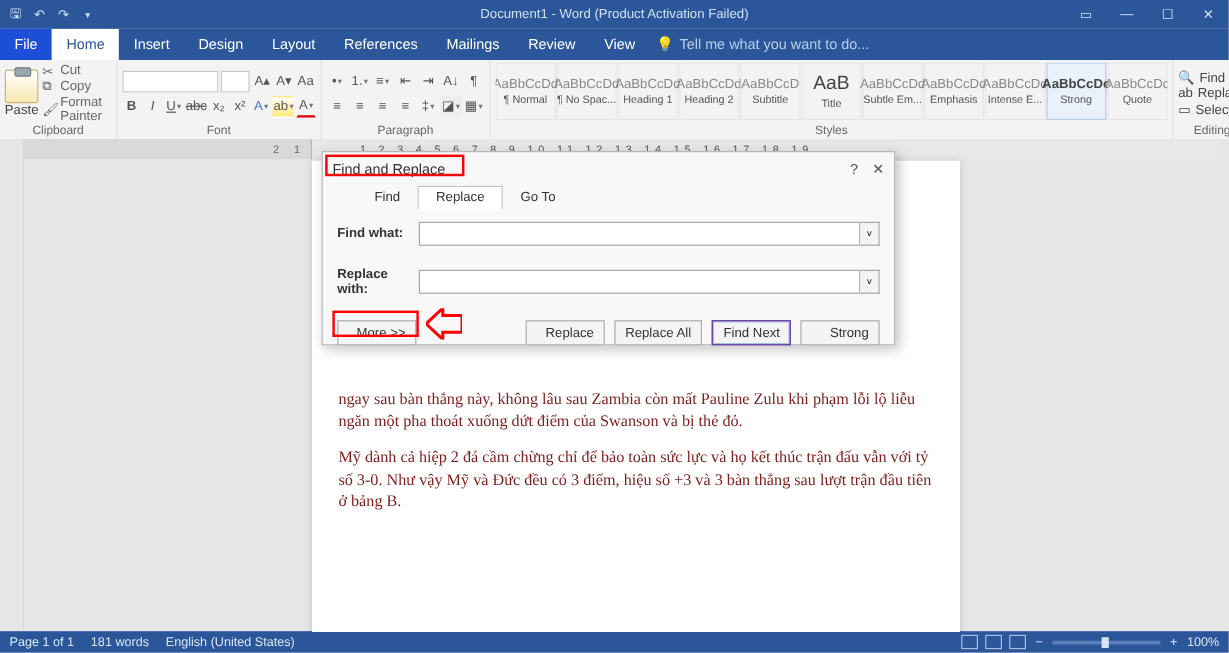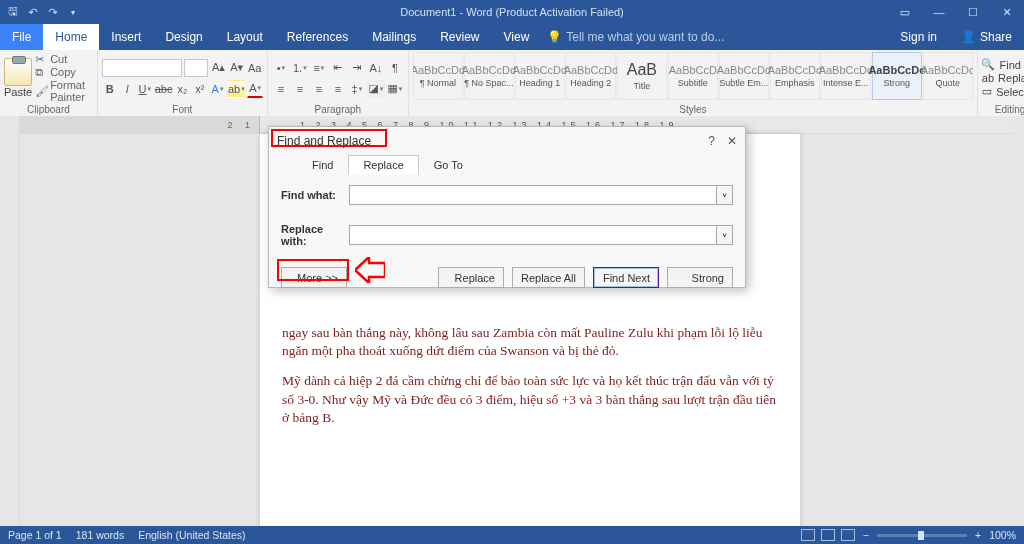--- a/index.html
+++ b/index.html
@@ -8,21 +8,21 @@
 .titlebar { background: #2b579a; height: 24px; display: flex; align-items: center; color: #cfe0f5; font-size: 11px; position: relative; }
 .qat { display: flex; align-items: center; gap: 6px; padding-left: 6px; }
 .qat-icon { width: 14px; height: 14px; display:flex; align-items:center; justify-content:center; color:#cfe0f5; }
 .title-text { position:absolute; left:50%; transform:translateX(-50%); }
 .win-controls { position:absolute; right:0; display:flex; }
 .win-btn { width: 34px; height:24px; display:flex; align-items:center; justify-content:center; color:#cfe0f5; }
 
 .menubar { background:#2b579a; height: 26px; display:flex; align-items:stretch; color:#fff; font-size:12px; }
 .menu-item { padding: 0 12px; display:flex; align-items:center; }
 .menu-item.active { background:#fff; color:#2b579a; }
-.menu-item.file { background:#3b82f6; }
+.menu-item.file { background:#1d4ed8; }
 .tell-me { color:#b9cde8; margin-left:6px; display:flex; align-items:center; gap:4px; }
 .menu-right { margin-left:auto; display:flex; align-items:center; }
 
 .ribbon { background:#f3f3f3; height: 68px; border-bottom:1px solid #d4d4d4; display:flex; }
 .group { border-right:1px solid #e1e1e1; display:flex; flex-direction:column; justify-content:space-between; padding: 2px 4px 1px 4px; }
 .group-label { text-align:center; color:#666; font-size:10px; padding-bottom:1px;}
 .group-body { display:flex; align-items:center; gap:3px; flex:1; }
 
 .clipboard { width:100px; }
 .paste { display:flex; flex-direction:column; align-items:center; width:36px; color:#444;}
@@ -117,27 +117,20 @@
   <div class="menu-item">Design</div>
   <div class="menu-item">Layout</div>
   <div class="menu-item">References</div>
   <div class="menu-item">Mailings</div>
   <div class="menu-item">Review</div>
   <div class="menu-item">View</div>
   <div class="tell-me">
     <span>💡</span>
     <span>Tell me what you want to do...</span>
   </div>
-  <div class="menu-right">
-    <div class="menu-item">Sign in</div>
-    <div class="menu-item">
-        <span style="margin-right:4px;">👤</span>
-        <span>Share</span>
-      </div>
-  </div>
 </div>
 
 <div class="ribbon">
   <div class="group clipboard">
     <div class="group-body">
       <div class="paste">
         <div class="paste-icon"></div>
         <span>Paste</span>
       </div>
       <div class="clip-list">
@@ -226,26 +219,26 @@
         </div>
         <div class="style-chip">
           <div class="samp">AaBbCcDd</div>
           <div class="nm">Heading 1</div>
         </div>
         <div class="style-chip">
           <div class="samp">AaBbCcDd</div>
           <div class="nm">Heading 2</div>
         </div>
         <div class="style-chip">
+          <div class="samp">AaBbCcD</div>
+          <div class="nm">Subtitle</div>
+        </div>
+        <div class="style-chip">
           <div class="samp" style="font-size: 16px; color: rgb(68, 68, 68);">AaB</div>
           <div class="nm">Title</div>
-        </div>
-        <div class="style-chip">
-          <div class="samp">AaBbCcD</div>
-          <div class="nm">Subtitle</div>
         </div>
         <div class="style-chip">
           <div class="samp">AaBbCcDd</div>
           <div class="nm">Subtle Em...</div>
         </div>
         <div class="style-chip">
           <div class="samp">AaBbCcDd</div>
           <div class="nm">Emphasis</div>
         </div>
         <div class="style-chip">

